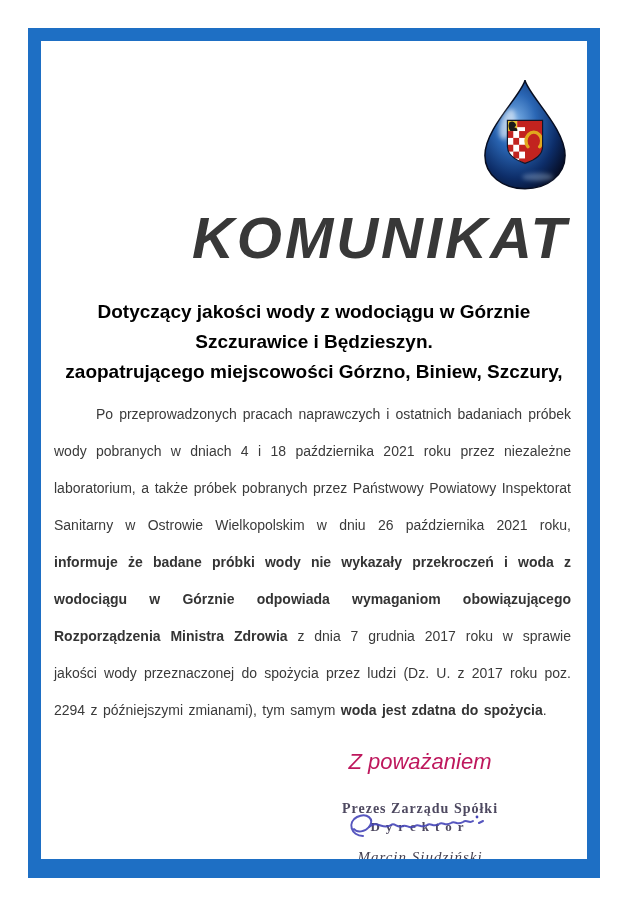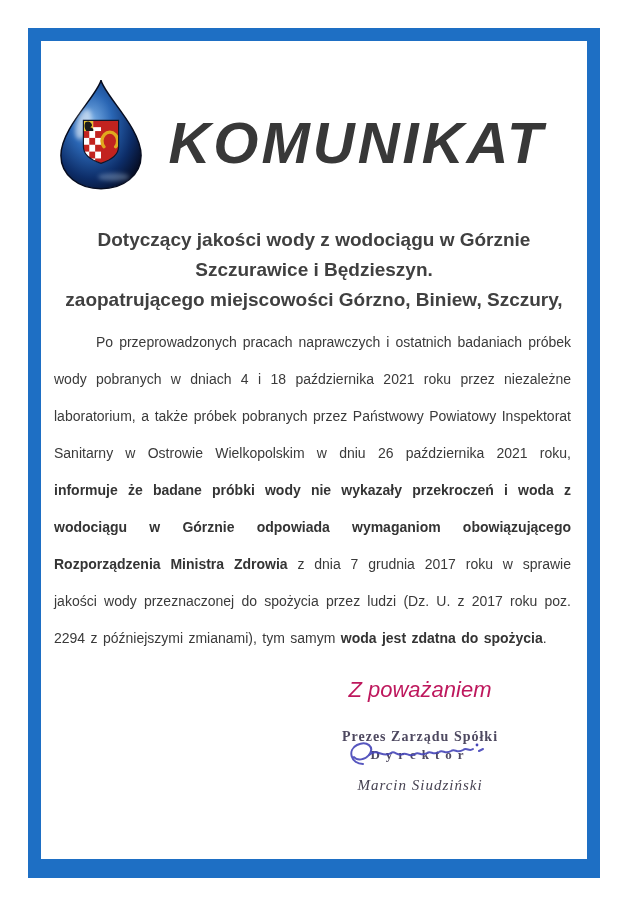--- a/index.html
+++ b/index.html
@@ -21,42 +21,43 @@
   .frame{
     position:absolute;
     left:28px;top:28px;right:19px;bottom:21px;
     border:13px solid var(--frame-blue);
     border-bottom-width:19px;
     background:#ffffff;
     overflow:hidden;
   }
   .logo-row{
     display:flex;
-    align-items:center;
+    align-items:flex-end;
     padding:36px 18px 0 16px;
+    flex-direction:column;
   }
   .logo-wrap{flex:0 0 auto;}
   .doc-title{
     flex:1 1 auto;
     text-align:center;
     margin-top:14px;
     font-size:58px;
     font-weight:bold;
     font-style:italic;
     letter-spacing:3px;
     color:#383838;
     line-height:1.0;
   }
   .subject{
     margin-top:30px;
     text-align:center;
     font-weight:bold;
     font-size:19px;
     line-height:30px;
-    color:#404040;
+    color:#000000;
     padding:0 10px;
   }
   .body-par{
     margin:9px 16px 0 13px;
     font-size:14px;
     line-height:37px;
     text-align:justify;
     text-indent:42px;
     color:var(--ink);
     word-spacing:1.5px;

